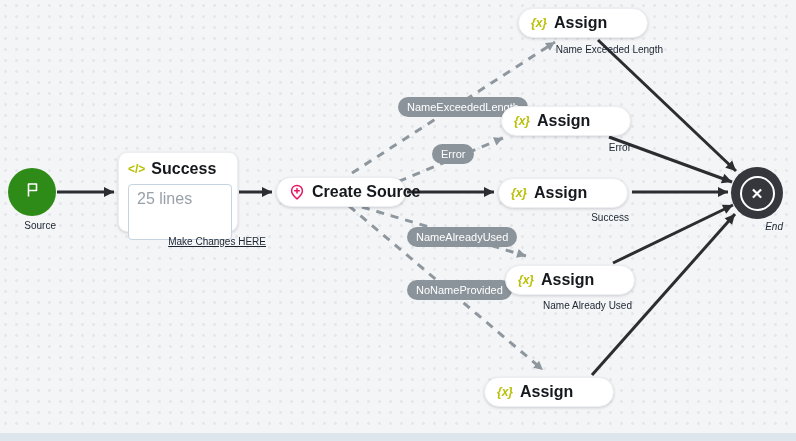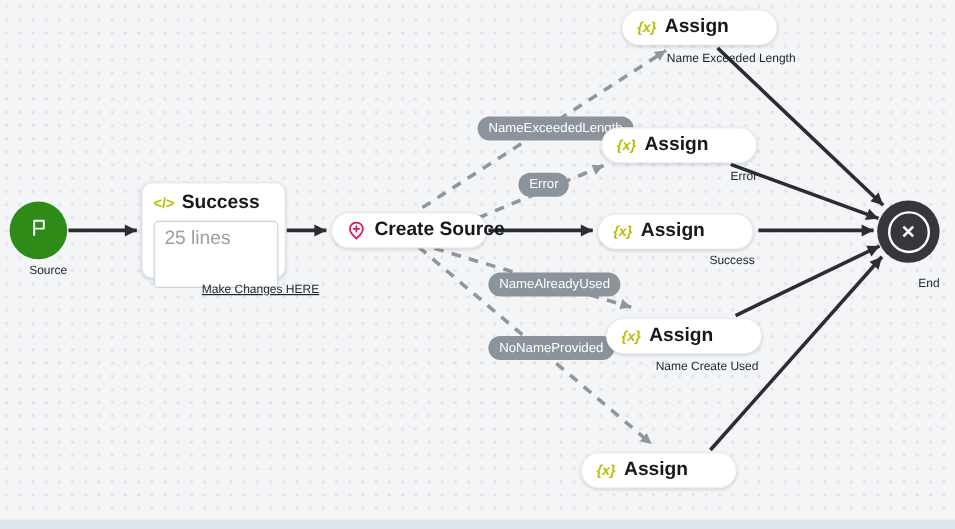--- a/index.html
+++ b/index.html
@@ -134,28 +134,28 @@
   <div class="card pillcard" style="left:498px;top:178px;width:130px;">
     <span class="glyph">{x}</span>
     <span class="card-title">Assign</span>
   </div>
   <div class="node-label" style="left:499px;top:212px;width:130px;">Success</div>
 
   <div class="card pillcard" style="left:505px;top:265px;width:130px;">
     <span class="glyph">{x}</span>
     <span class="card-title">Assign</span>
   </div>
-  <div class="node-label" style="left:502px;top:300px;width:130px;">Name Create Used</div>
+  <div class="node-label" style="left:502px;top:300px;width:130px;">Name Already Used</div>
 
   <div class="card pillcard" style="left:484px;top:377px;width:130px;">
     <span class="glyph">{x}</span>
     <span class="card-title">Assign</span>
   </div>
 
   <div class="end-outer" style="left:731px;top:167px;">
     <div class="end-inner">
       <span>✕</span>
     </div>
   </div>
-  <div class="node-label" style="left:731px;top:231px;width:52px;">End</div>
+  <div class="node-label" style="left:731px;top:221px;width:52px;font-style:italic;">End</div>
 
   <div class="hscroll"></div>
 </div>
 
 </body></html>

